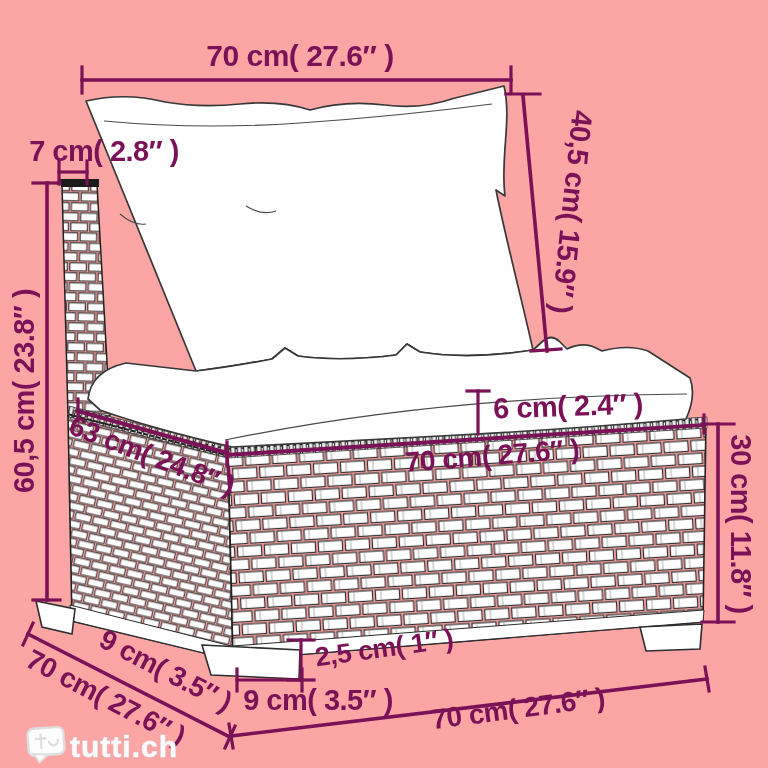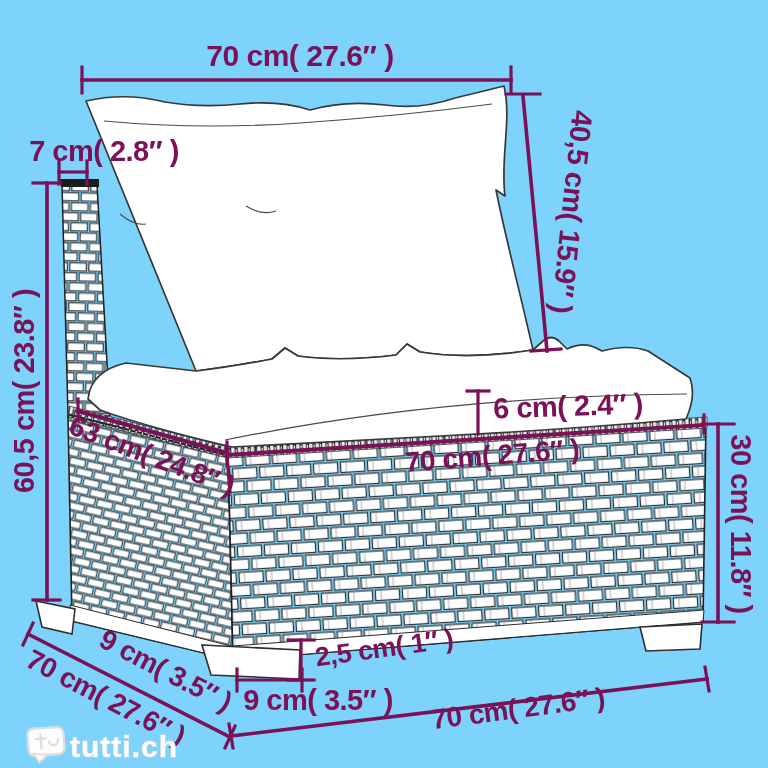--- a/index.html
+++ b/index.html
@@ -1,16 +1,16 @@
 <!DOCTYPE html>
 <html><head>
 <meta charset="utf-8">
 <style>
   html,body{margin:0;padding:0;background:#ffffff;}
-  .stage{position:relative;width:768px;height:768px;background:#7dd3fc;overflow:hidden;
+  .stage{position:relative;width:768px;height:768px;background:#fca5a5;overflow:hidden;
          font-family:"Liberation Sans", sans-serif;}
   svg text{font-family:"Liberation Sans", sans-serif;font-weight:bold;letter-spacing:-0.5px;}
   .dim-label{fill:#7b1156;}
   .wm-text{fill:#fbfbfb;stroke:#dadada;stroke-width:1.1px;paint-order:stroke;
            letter-spacing:1px;font-weight:bold;}
 </style>
 </head>
 <body>
 
 <div class="stage">

